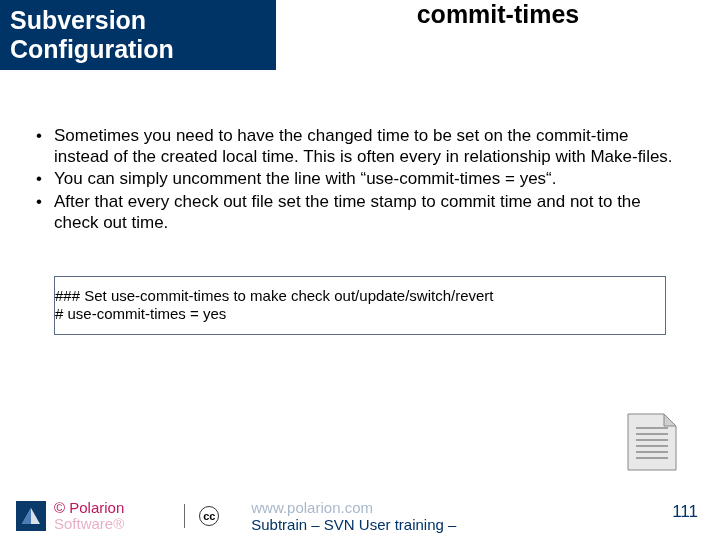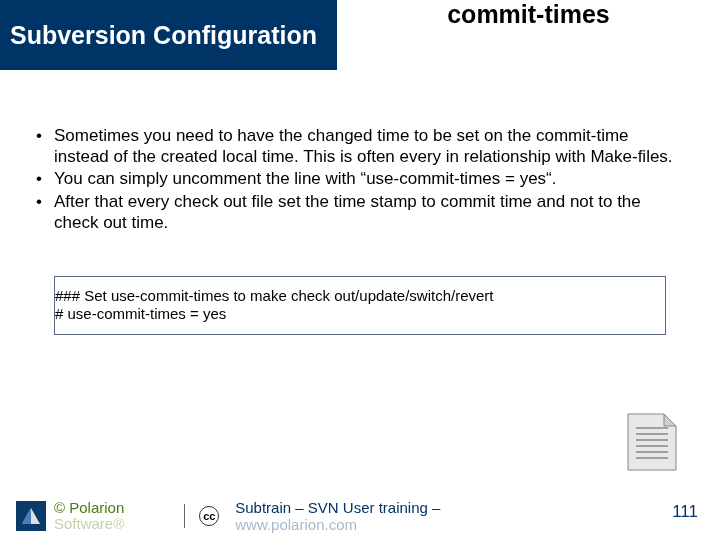--- a/index.html
+++ b/index.html
@@ -1,20 +1,20 @@
 <!DOCTYPE html>
 <html><head>
 <meta charset="utf-8">
 <style>
   * { margin: 0; padding: 0; box-sizing: border-box; }
   html, body { width: 720px; height: 540px; font-family: Arial, Helvetica, sans-serif; background: #fff; color: #000; overflow: hidden; }
   .slide { position: relative; width: 720px; height: 540px; }
   .header { display: flex; height: 70px; }
   .header-left {
-    width: 337px; background: #003366; color: #fff;
+    width: 276px; background: #003366; color: #fff;
     display: flex; align-items: center; padding: 6px 10px;
     font-size: 25px; font-weight: bold; line-height: 1.15;
   }
   .header-right {
     flex: 1; display: flex; align-items: flex-start; justify-content: center;
     font-size: 25px; font-weight: bold;
   }
   .content { padding: 56px 32px 0 32px; font-size: 17px; line-height: 1.22; }
   .content ul { list-style: none; }
   .content li { display: flex; margin-bottom: 2px; }
@@ -28,26 +28,26 @@
     position: absolute; right: 40px; top: 412px; width: 56px; height: 64px;
   }
   .footer {
     position: absolute; left: 0; bottom: 0; width: 100%; height: 48px;
     display: flex; align-items: center; font-size: 15px; padding: 0 16px;
   }
   .logo-box {
     width: 30px; height: 30px; background: #0a3a6a; margin-right: 8px;
     display: flex; align-items: center; justify-content: center;
   }
-  .copyright { color: #4d7c0f; font-size: 15px; line-height: 1.05; }
+  .copyright { color: #be185d; font-size: 15px; line-height: 1.05; }
   .vline { width: 1px; height: 24px; background: #6a6a6a; margin: 0 14px 0 60px; }
   .cc {
     width: 20px; height: 20px; border: 1.5px solid #333; border-radius: 50%;
     display: inline-flex; align-items: center; justify-content: center;
-    font-size: 11px; font-weight: bold; margin-right: 16px;
+    font-size: 11px; font-weight: bold; margin-right: 32px;
   }
   .training { color: #003366; }
   .pagenum { position: absolute; right: 22px; bottom: 18px; color: #003366; font-size: 17px; margin-top: 31px; }
 </style>
 </head>
 <body>
 
 <div class="slide">
 
   <div class="header">
@@ -99,20 +99,20 @@
         <path d="M3 20 L12 4 L12 20 Z" fill="#4a7db5"></path>
       </svg>
     </div>
     <div class="copyright">
       <div>© Polarion</div>
       <div style="opacity:.35">Software®</div>
     </div>
     <div class="vline"></div>
     <span class="cc">cc</span>
     <div class="training">
+      <div style="opacity:.35">www.polarion.com</div>
       <div>Subtrain – SVN User training –</div>
-      <div style="opacity:.35">www.polarion.com</div>
     </div>
   </div>
 
   <div class="pagenum">111</div>
 
 </div>
 
 </body></html>

